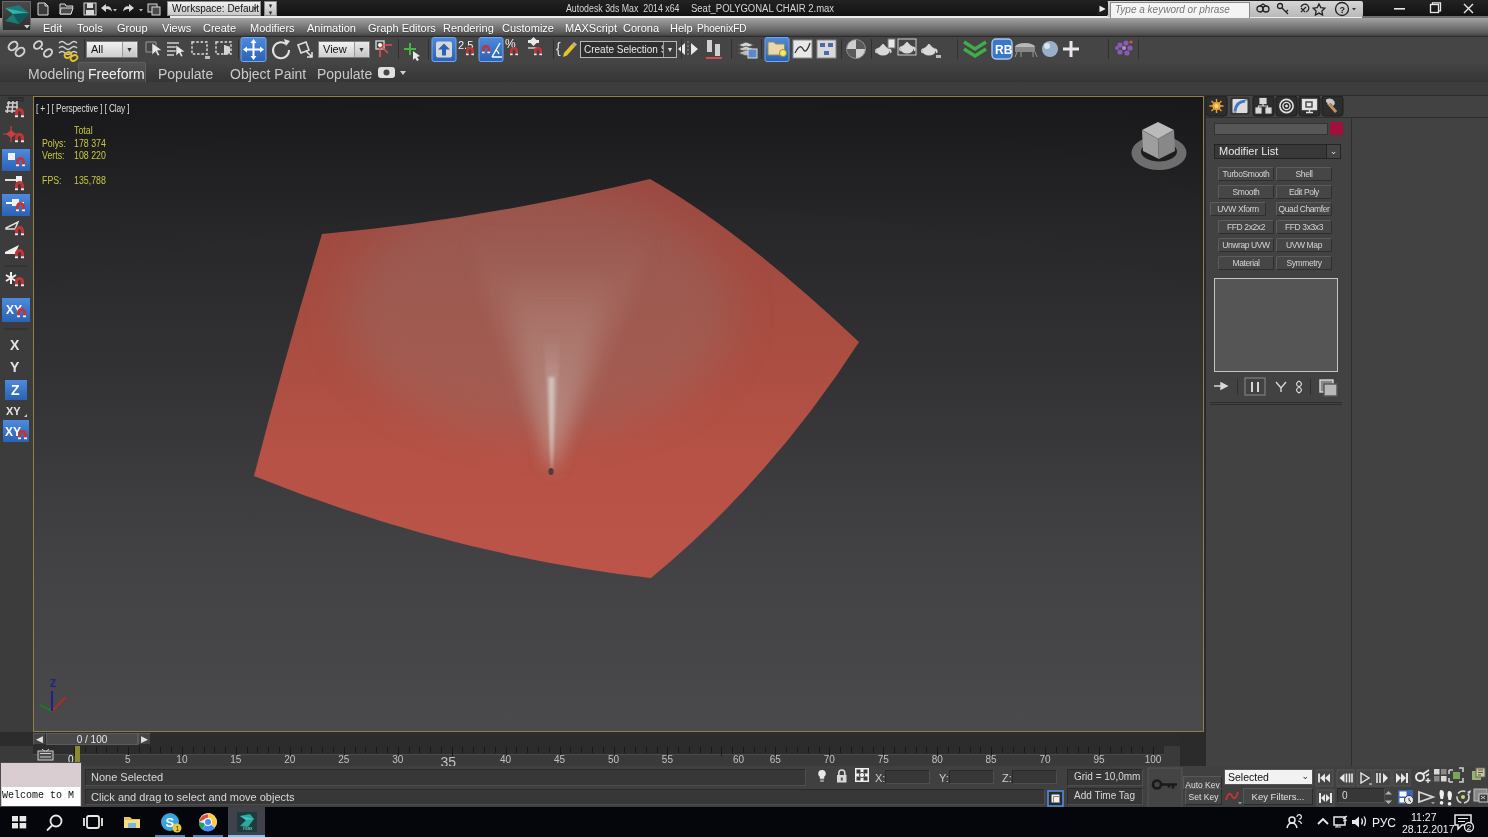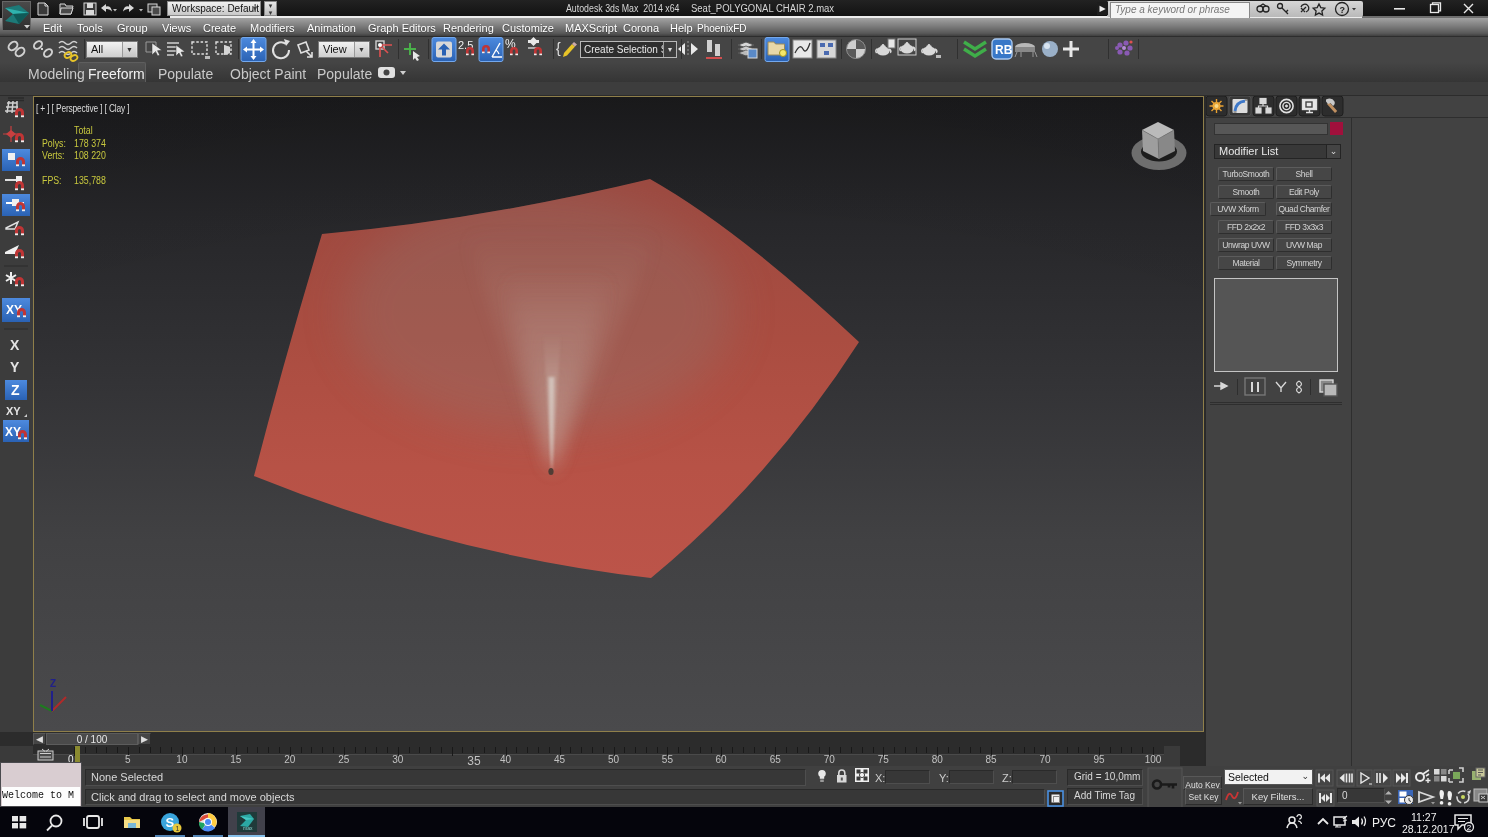--- a/index.html
+++ b/index.html
@@ -599,21 +599,21 @@
       <div style="position:absolute;left:365.3px;top:1px;width:1px;height:6px;background:#191919"></div>
       <div style="position:absolute;left:376.1px;top:1px;width:1px;height:6px;background:#191919"></div>
       <div style="position:absolute;left:386.9px;top:1px;width:1px;height:6px;background:#191919"></div>
       <div style="position:absolute;left:397.7px;top:1px;width:1px;height:9px;background:#191919"></div>
       <div style="position:absolute;left:385.7px;top:8px;width:24px;text-align:center;font-size:10px;color:#c2c2c2">30</div>
       <div style="position:absolute;left:408.5px;top:1px;width:1px;height:6px;background:#191919"></div>
       <div style="position:absolute;left:419.3px;top:1px;width:1px;height:6px;background:#191919"></div>
       <div style="position:absolute;left:430.1px;top:1px;width:1px;height:6px;background:#191919"></div>
       <div style="position:absolute;left:440.9px;top:1px;width:1px;height:6px;background:#191919"></div>
       <div style="position:absolute;left:451.6px;top:1px;width:1px;height:9px;background:#191919"></div>
-      <div style="position:absolute;left:462px;top:8px;width:24px;text-align:center;font-size:12px;color:#c2c2c2">35</div>
+      <div style="position:absolute;left:432px;top:8px;width:24px;text-align:right;font-size:14px;color:#c2c2c2">35</div>
       <div style="position:absolute;left:462.4px;top:1px;width:1px;height:6px;background:#191919"></div>
       <div style="position:absolute;left:473.2px;top:1px;width:1px;height:6px;background:#191919"></div>
       <div style="position:absolute;left:484.0px;top:1px;width:1px;height:6px;background:#191919"></div>
       <div style="position:absolute;left:494.8px;top:1px;width:1px;height:6px;background:#191919"></div>
       <div style="position:absolute;left:505.6px;top:1px;width:1px;height:9px;background:#191919"></div>
       <div style="position:absolute;left:493.6px;top:8px;width:24px;text-align:center;font-size:10px;color:#c2c2c2">40</div>
       <div style="position:absolute;left:516.4px;top:1px;width:1px;height:6px;background:#191919"></div>
       <div style="position:absolute;left:527.2px;top:1px;width:1px;height:6px;background:#191919"></div>
       <div style="position:absolute;left:538.0px;top:1px;width:1px;height:6px;background:#191919"></div>
       <div style="position:absolute;left:548.8px;top:1px;width:1px;height:6px;background:#191919"></div>
@@ -629,21 +629,21 @@
       <div style="position:absolute;left:635.1px;top:1px;width:1px;height:6px;background:#191919"></div>
       <div style="position:absolute;left:645.9px;top:1px;width:1px;height:6px;background:#191919"></div>
       <div style="position:absolute;left:656.7px;top:1px;width:1px;height:6px;background:#191919"></div>
       <div style="position:absolute;left:667.4px;top:1px;width:1px;height:9px;background:#191919"></div>
       <div style="position:absolute;left:655.4px;top:8px;width:24px;text-align:center;font-size:10px;color:#c2c2c2">55</div>
       <div style="position:absolute;left:678.2px;top:1px;width:1px;height:6px;background:#191919"></div>
       <div style="position:absolute;left:689.0px;top:1px;width:1px;height:6px;background:#191919"></div>
       <div style="position:absolute;left:699.8px;top:1px;width:1px;height:6px;background:#191919"></div>
       <div style="position:absolute;left:710.6px;top:1px;width:1px;height:6px;background:#191919"></div>
       <div style="position:absolute;left:721.4px;top:1px;width:1px;height:9px;background:#191919"></div>
-      <div style="position:absolute;left:709px;top:8px;width:24px;text-align:center;font-size:10px;color:#c2c2c2">60</div>
+      <div style="position:absolute;left:733px;top:8px;width:24px;text-align:left;font-size:10px;color:#c2c2c2">60</div>
       <div style="position:absolute;left:732.2px;top:1px;width:1px;height:6px;background:#191919"></div>
       <div style="position:absolute;left:743.0px;top:1px;width:1px;height:6px;background:#191919"></div>
       <div style="position:absolute;left:753.8px;top:1px;width:1px;height:6px;background:#191919"></div>
       <div style="position:absolute;left:764.6px;top:1px;width:1px;height:6px;background:#191919"></div>
       <div style="position:absolute;left:775.3px;top:1px;width:1px;height:9px;background:#191919"></div>
       <div style="position:absolute;left:763.3px;top:8px;width:24px;text-align:center;font-size:10px;color:#c2c2c2">65</div>
       <div style="position:absolute;left:786.1px;top:1px;width:1px;height:6px;background:#191919"></div>
       <div style="position:absolute;left:796.9px;top:1px;width:1px;height:6px;background:#191919"></div>
       <div style="position:absolute;left:807.7px;top:1px;width:1px;height:6px;background:#191919"></div>
       <div style="position:absolute;left:818.5px;top:1px;width:1px;height:6px;background:#191919"></div>

